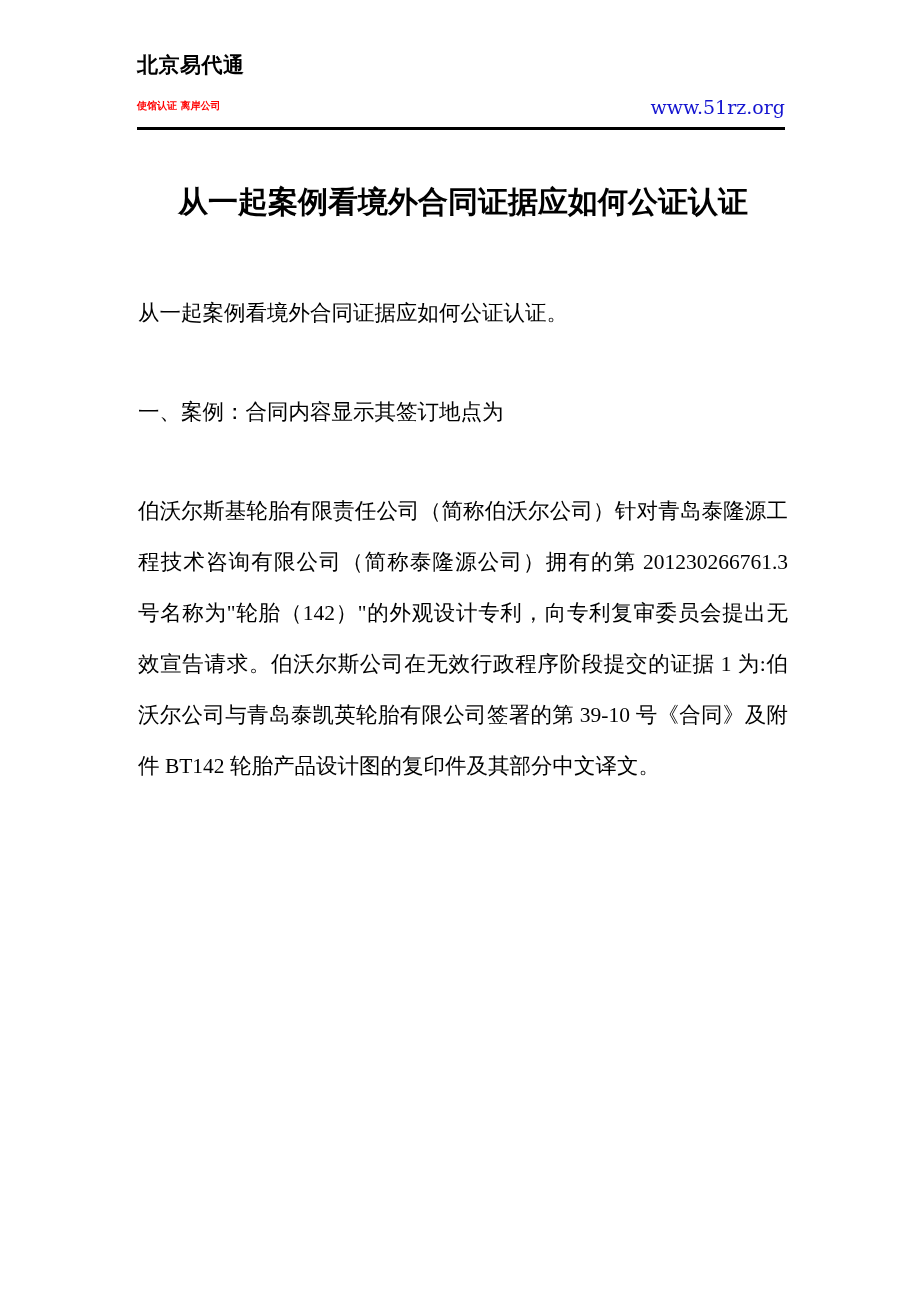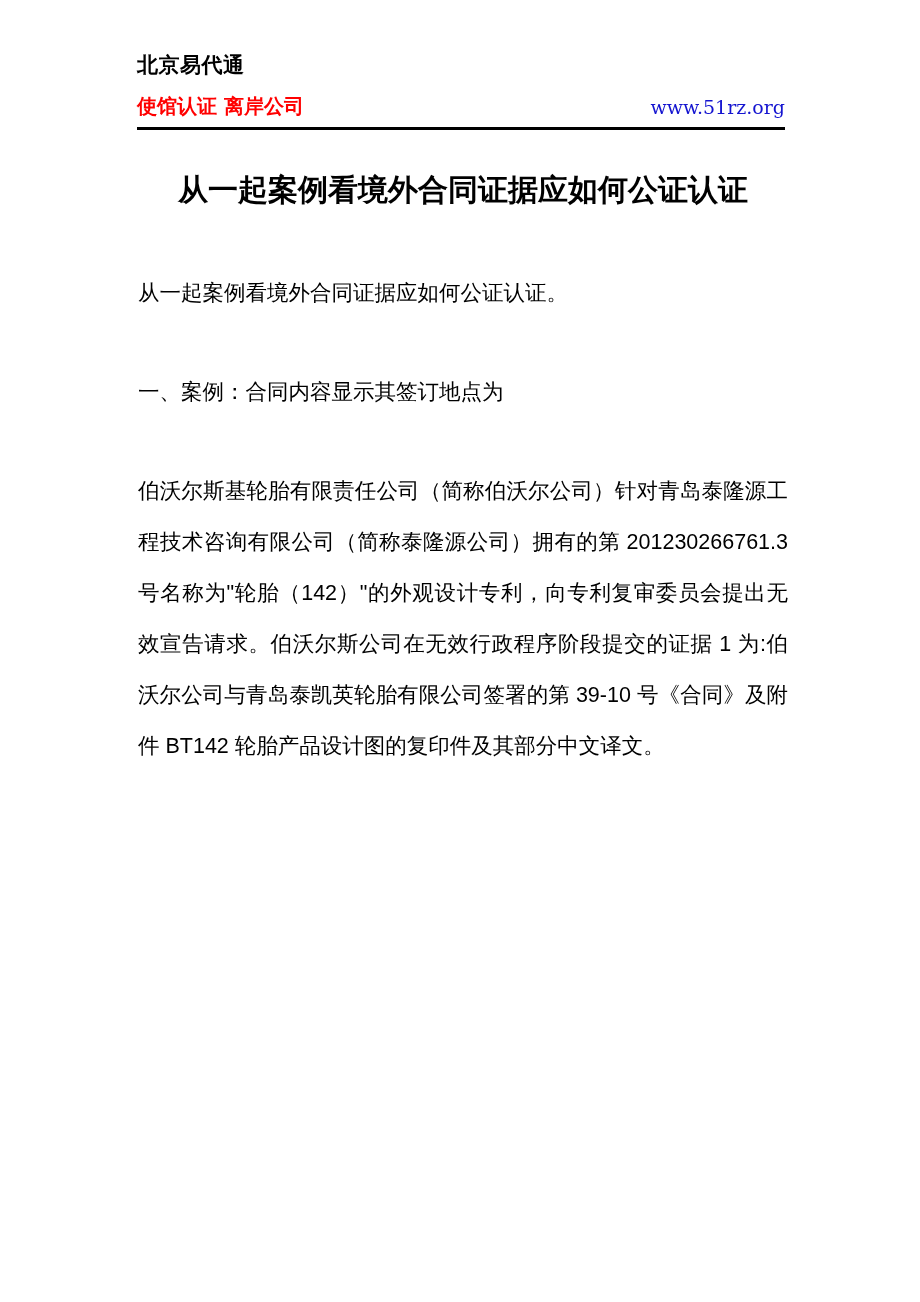--- a/index.html
+++ b/index.html
@@ -44,21 +44,21 @@
     position: relative;
     height: 26px;
     margin-top: 16px;
   }
   .tagline {
     position: absolute;
     left: 0;
     top: 0;
     font-family: "DejaVu Sans", "Liberation Sans", sans-serif;
     font-weight: bold;
-    font-size: 20px;
+    font-size: 10px;
     line-height: 20px;
     color: #ff0000;
     white-space: nowrap;
   }
   .site-url {
     position: absolute;
     right: 0;
     top: 2px;
     font-family: "DejaVu Serif", "Liberation Serif", serif;
     font-size: 19px;
@@ -77,32 +77,32 @@
 
   
   .doc-body {
     position: absolute;
     left: 138px;
     top: 168px;
     width: 650px;
   }
 
   .doc-title {
-    font-family: Liberation Mono, monospace;
+    font-family: Liberation Serif, serif;
     font-weight: bold;
     font-size: 30px;
     line-height: 48px;
     text-align: center;
     color: #000000;
-    margin: 0;
+    margin: 10px;
     letter-spacing: 0px;
   }
 
   .para {
-    font-family: Liberation Sans, sans-serif;
+    font-family: Liberation Serif, serif;
     font-size: 21.5px;
     line-height: 51px;
     color: #000000;
     margin: 0;
     text-align: justify;
     text-justify: inter-ideograph;
     letter-spacing: 0px;
   }
 
   .spacer-lg { height: 52px; }

